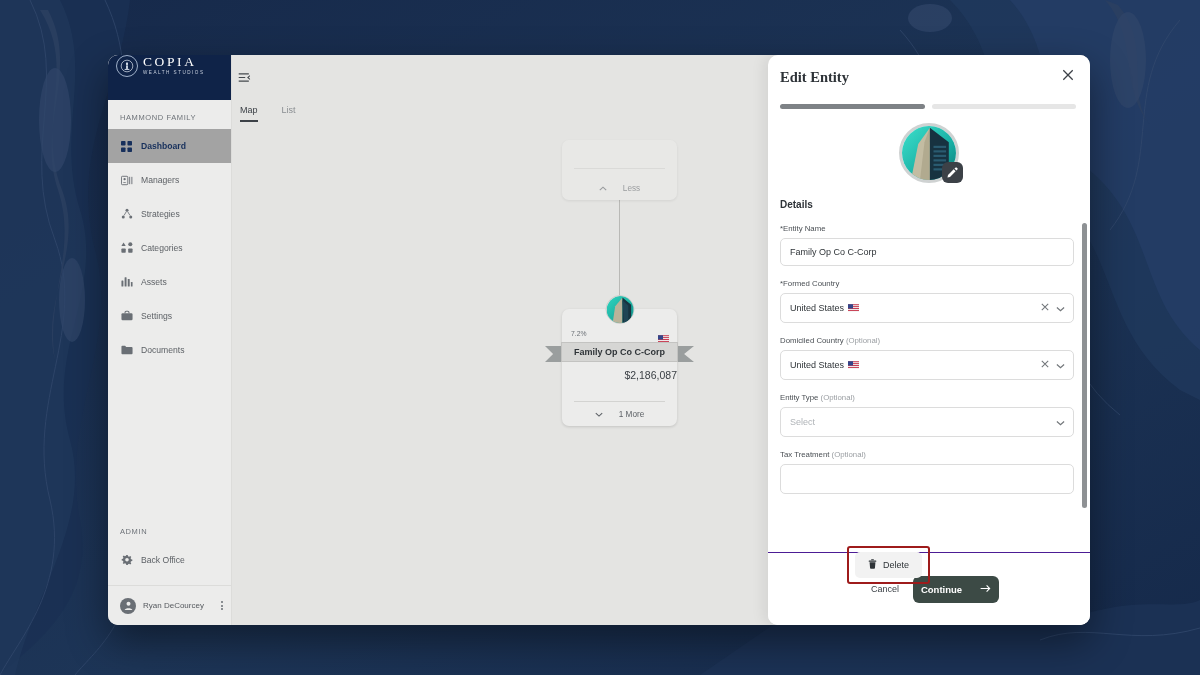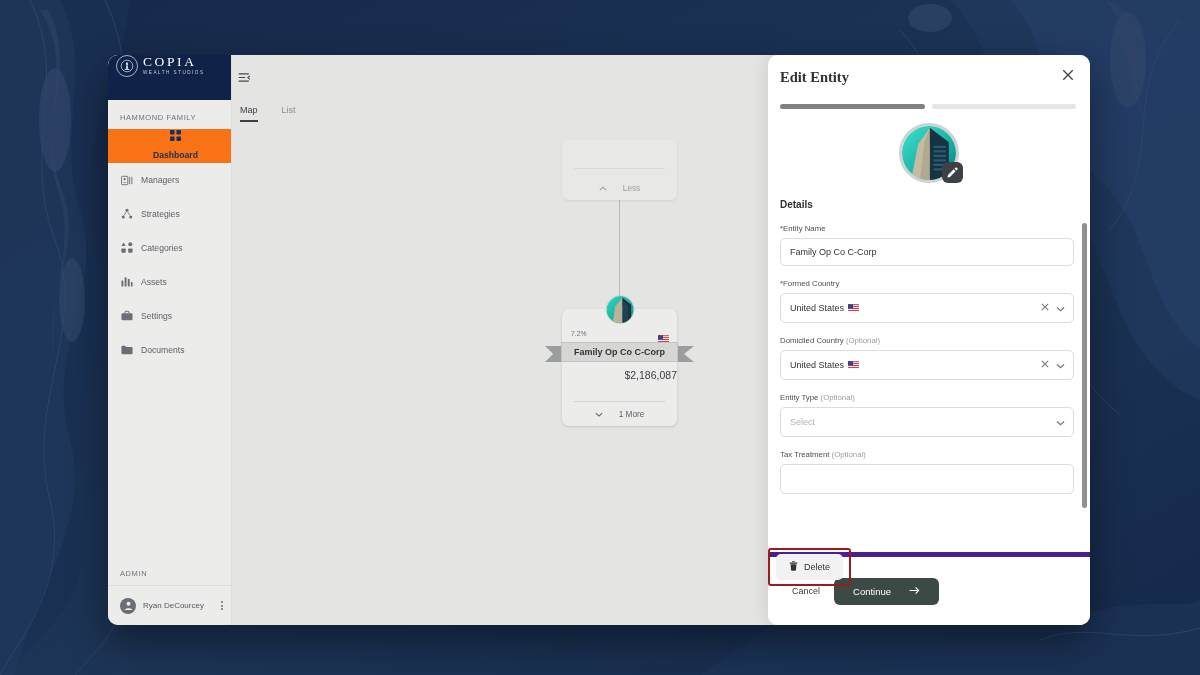--- a/index.html
+++ b/index.html
@@ -54,21 +54,21 @@
   }
   .family-label {
     font-size:7.5px; color:#6d7278; letter-spacing:.6px;
     padding:13px 0 7px 12px; font-weight:400;
   }
   .nav-item {
     height:34px; display:flex; align-items:center; gap:8px;
     padding-left:12px; cursor:pointer;
     font-size:8.6px; color:#5d6166;
   }
-  .nav-item.active { background:#f97316; color:#17305c; font-weight:bold;flex-direction:column; }
+  .nav-item.active { background:#a3a3a3; color:#17305c; font-weight:bold; }
   .nav-item .ico { width:13px; height:13px; flex:0 0 13px;
     display:flex; align-items:center; justify-content:center; }
   .nav-spacer { flex:1 1 auto; }
   .admin-label {
     font-size:7.5px; color:#6d7278; letter-spacing:.6px;
     padding:0 0 7px 12px;
   }
   .user-row {
     border-top:1px solid #dcdcda;
     height:40px; display:flex; align-items:center;
@@ -191,41 +191,41 @@
   .ctl .ph { flex:1; color:#b0b4b8; }
   .ctl-icons { display:flex; align-items:center; gap:7px; }
   .x-ico { font-size:9px; color:#72767a; cursor:pointer; }
   .chev { width:8px; height:8px; cursor:pointer; }
   .flag-inline { width:11px; height:8px; display:inline-block; }
   #drawer-scrollbar {
     position:absolute; right:3px; top:40px; width:5px; height:285px;
     background:#8e9194; border-radius:3px; cursor:pointer;
   }
   .drawer-foot {
-    height:73px; border-top:5px solid #4c1d95;
-    display:flex; align-items:center; justify-content:flex-start;
+    height:73px; border-top:1px solid #4c1d95;
+    display:flex; align-items:center; justify-content:center;
     padding:0 12px 0 14px; background:#fff; border-radius:0 0 10px 10px;
   }
   .delete-wrap {
     position:absolute; left:-14px; bottom:5px;
     border:2px solid #9e1b1b; border-radius:3px; padding:4px 6px;
   }
   .foot-left { position:relative; }
   .btn-delete {
     display:flex; align-items:center; gap:6px;
     background:#f2f2f2; border-radius:5px; padding:7px 13px;
     font-size:9px; color:#2f3438; cursor:pointer;
   }
   .btn-cancel {
     font-size:9px; color:#3c4147; cursor:pointer; padding:8px 10px;
   }
   .btn-continue {
     display:flex; align-items:center; gap:18px;
     background:#3c4a45; color:#fff; border-radius:6px;
-    padding:8px 19px; font-size:9.5px; cursor:pointer;
+    padding:8px 8px; font-size:9.5px; cursor:pointer;font-weight:bold;
   }
   .foot-right { display:flex; align-items:center; gap:4px; }
 </style>
 </head>
 <body>
 
 <div id="backdrop">
   <svg viewBox="0 0 1200 675" preserveAspectRatio="none">
     <defs>
       <linearGradient id="bgGrad" x1="0" y1="0" x2="1" y2="1">
@@ -361,20 +361,29 @@
         <svg width="12" height="12" viewBox="0 0 16 16" fill="#6a6f75">
           <path d="M0.6 3.4a1.2 1.2 0 011.2-1.2h3.6l1.6 1.8h7.2a1.2 1.2 0 011.2 1.2v7.2a1.2 1.2 0 01-1.2 1.2H1.8a1.2 1.2 0 01-1.2-1.2z"></path>
         </svg>
       </span>
       <span>Documents</span>
     </div>
 
     <div class="nav-spacer"></div>
 
     <div class="admin-label">ADMIN</div>
+    <div class="nav-item" style="margin-bottom:8px;">
+      <span class="ico">
+        <svg width="12" height="12" viewBox="0 0 16 16" fill="#6a6f75">
+          <path d="M7 1.2h2l.35 1.7 1.5.62 1.45-.95 1.4 1.4-.95 1.45.62 1.5 1.7.35v2l-1.7.35-.62 1.5.95 1.45-1.4 1.4-1.45-.95-1.5.62L9 14.8H7l-.35-1.7-1.5-.62-1.45.95-1.4-1.4.95-1.45-.62-1.5L.93 8.7v-2l1.7-.35.62-1.5-.95-1.45 1.4-1.4 1.45.95 1.5-.62z"></path>
+          <circle cx="8" cy="7.7" r="2.4" fill="#ececeb"></circle>
+        </svg>
+      </span>
+      <span>Back Office</span>
+    </div>
 
     <div class="user-row">
       <span class="avatar-sm">
         <svg width="11" height="11" viewBox="0 0 16 16" fill="#ececeb">
           <circle cx="8" cy="5.6" r="2.9"></circle>
           <path d="M2.4 14.4c.7-3.1 10.5-3.1 11.2 0z"></path>
         </svg>
       </span>
       <span class="user-name">Ryan DeCourcey</span>
       <span class="kebab">

